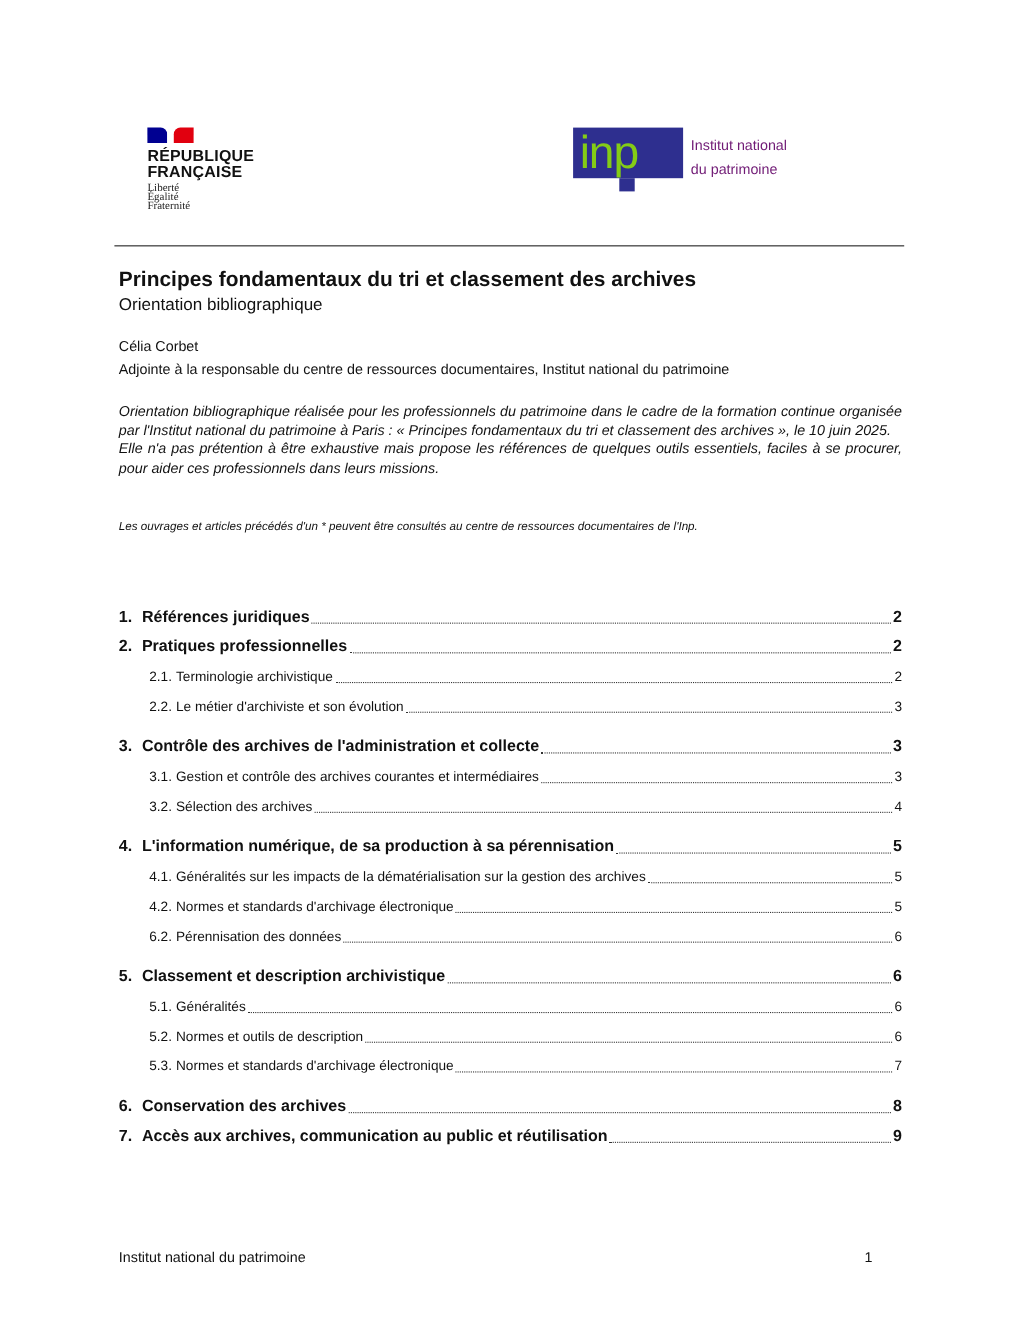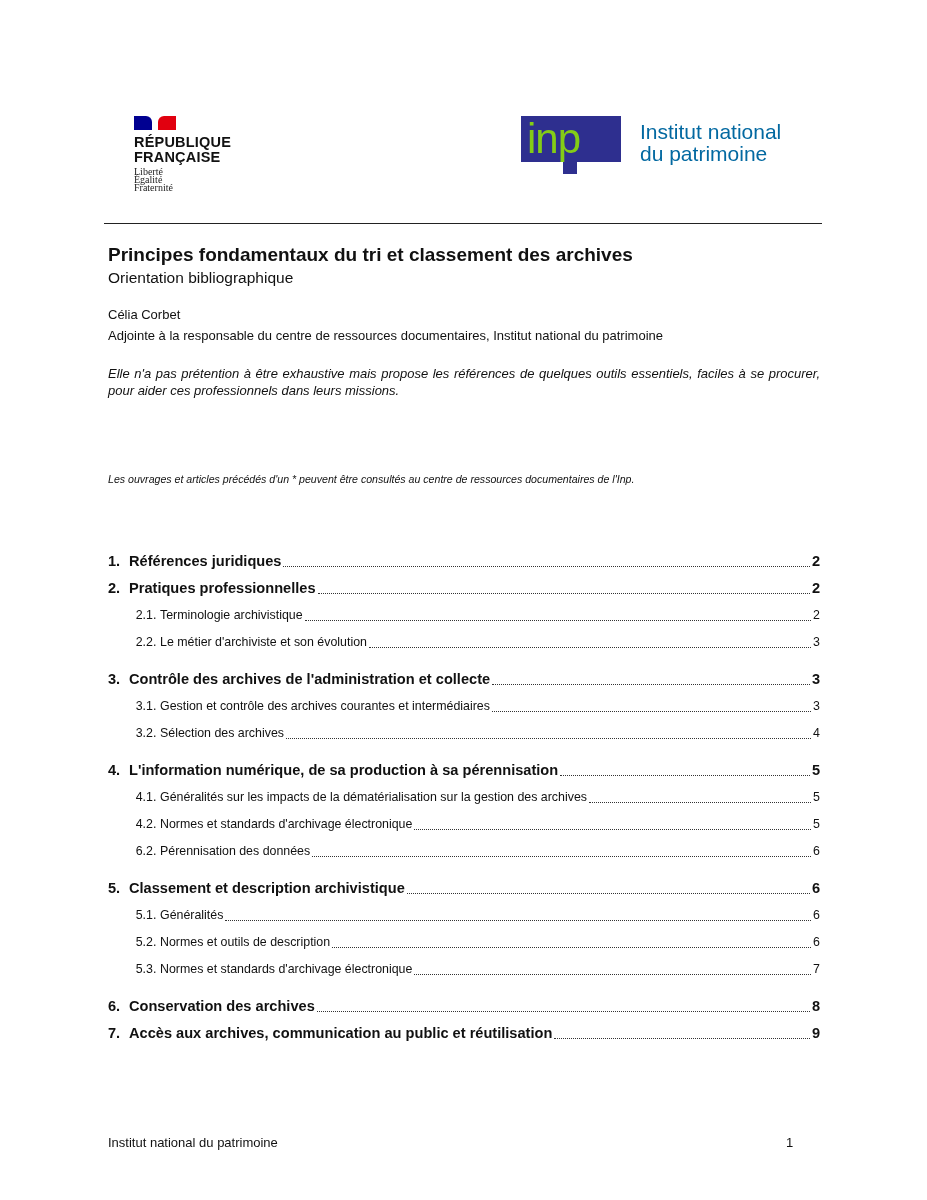--- a/index.html
+++ b/index.html
@@ -20,21 +20,21 @@
 
     .inp-logo { position: absolute; left: 521px; top: 112px; }
     .inp-box {
       position: absolute; left: 0; top: 0; width: 100px; height: 46px; background: #2e2f8f;
     }
     .inp-box-tab { position: absolute; left: 42px; top: 46px; width: 14px; height: 12px; background: #2e2f8f; }
     .inp-text {
       position: absolute; left: 6px; top: 0px; color: #84cc16; font-size: 42px; line-height: 46px; letter-spacing: -1px;
     }
     .inp-name {
-      position: absolute; left: 107px; top: 5px; width: 200px; color: #0369a1; font-size: 21px; line-height: 22px; white-space: nowrap; margin-left: 12px;
+      position: absolute; left: 107px; top: 5px; width: 200px; color: #701a75; font-size: 13px; line-height: 22px; white-space: nowrap;
     }
 
     .rule { position: absolute; left: 104px; top: 219px; width: 718px; height: 0; border-top: 1.5px solid #222; }
 
     .title { position: absolute; left: 108px; top: 240px; font-size: 19px; font-weight: bold; white-space: nowrap; }
     .subtitle { position: absolute; left: 108px; top: 265px; font-size: 15.5px; white-space: nowrap; }
     .author { position: absolute; left: 108px; top: 303px; font-size: 13px; text-align: right; }
     .role { position: absolute; left: 108px; top: 324px; font-size: 13px; white-space: nowrap; }
 
     .intro {
@@ -99,20 +99,21 @@
   </div>
 
   <div class="rule"></div>
 
   <div class="title">Principes fondamentaux du tri et classement des archives</div>
   <div class="subtitle">Orientation bibliographique</div>
   <div class="author">Célia Corbet</div>
   <div class="role">Adjointe à la responsable du centre de ressources documentaires, Institut national du patrimoine</div>
 
   <div class="intro">
+    <p>Orientation bibliographique réalisée pour les professionnels du patrimoine dans le cadre de la formation continue organisée par l'Institut national du patrimoine à Paris : « Principes fondamentaux du tri et classement des archives », le 10 juin 2025.</p>
     <p>Elle n'a pas prétention à être exhaustive mais propose les références de quelques outils essentiels, faciles à se procurer, pour aider ces professionnels dans leurs missions.</p>
   </div>
   <div class="note">Les ouvrages et articles précédés d'un * peuvent être consultés au centre de ressources documentaires de l'Inp.</div>
 
   <div class="toc" id="toc">
       <div class="toc-entry lvl1">
         <span class="toc-num">1.</span>
         <span class="toc-label">Références juridiques</span>
         <span class="toc-dots"></span>
         <span class="toc-page">2</span>

